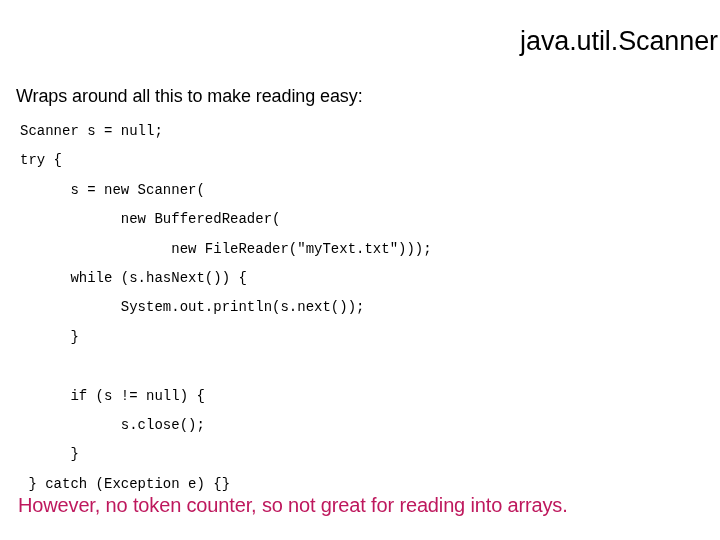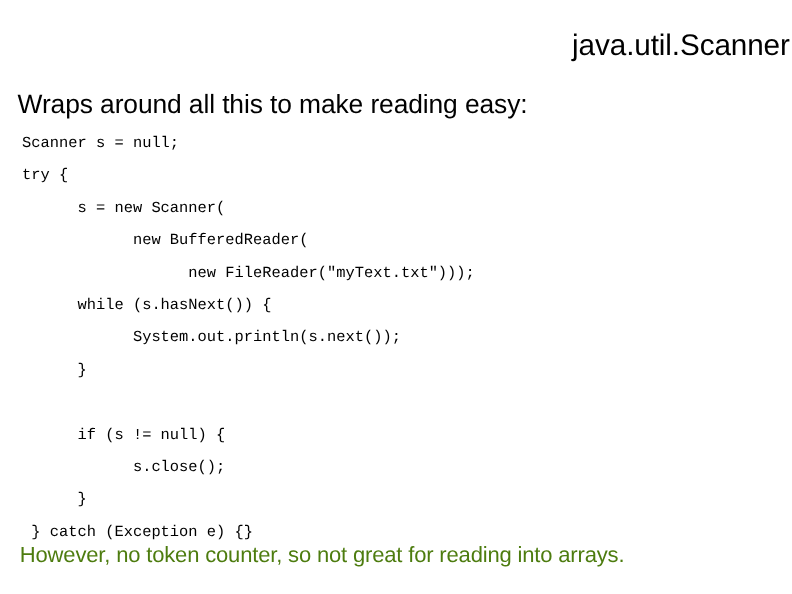--- a/index.html
+++ b/index.html
@@ -38,21 +38,21 @@
     letter-spacing: -0.1px;
     color: #000000;
     white-space: nowrap;
   }
 
   
   .intro-line {
     position: absolute;
     left: 16px;
     top: 83px;
-    font-size: 24px;
+    font-size: 18px;
     line-height: 26px;
     font-weight: 400;
     letter-spacing: -0.1px;
     color: #000000;
     white-space: nowrap;
   }
 
   
   .code-block {
     position: absolute;
@@ -76,21 +76,21 @@
 
   
   .footer-note {
     position: absolute;
     left: 18px;
     top: 492px;
     font-size: 20px;
     line-height: 26px;
     font-weight: 400;
     letter-spacing: -0.15px;
-    color: #4d7c0f;
+    color: #be185d;
     white-space: nowrap;
   }
 </style>
 </head>
 <body style="background: rgb(255, 255, 255); color: rgb(0, 0, 0);">
 
 <div class="slide">
 
   <div class="slide-title">java.util.Scanner</div>
 

